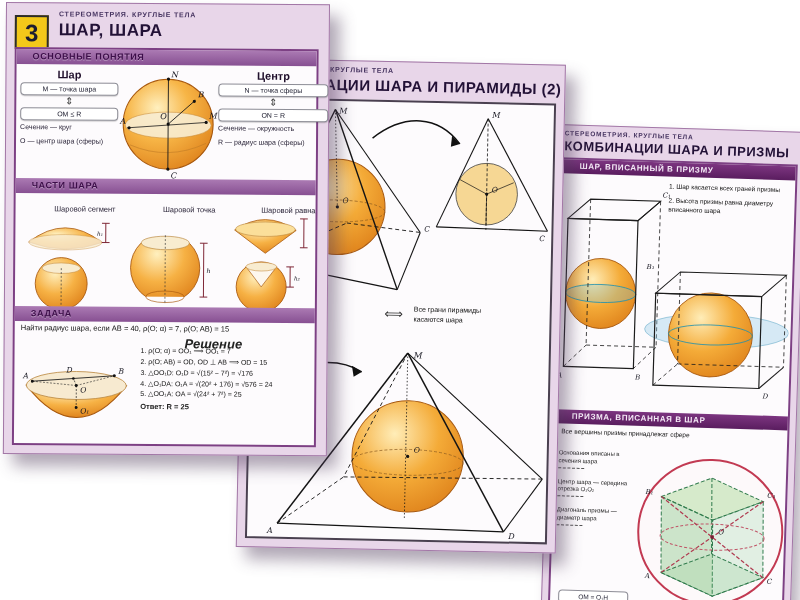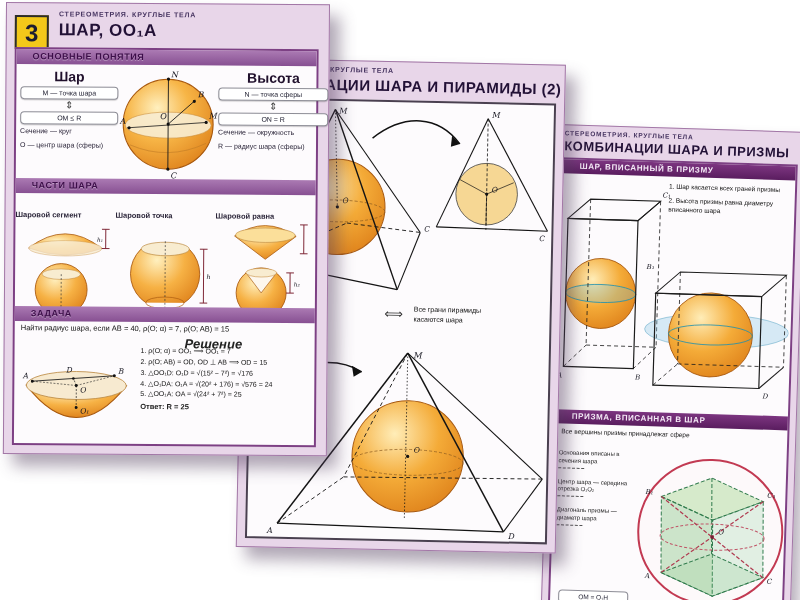--- a/index.html
+++ b/index.html
@@ -18,42 +18,42 @@
           font-size:9px;padding-left:16px;letter-spacing:.6px;
           text-shadow:0 1px 0 rgba(255,255,255,.35);box-sizing:border-box;}
   .secbar.dark{background:linear-gradient(#7c3580,#5a1d5f);color:#f4e9f6;text-shadow:none;}
   .series{position:absolute;font-size:7px;font-weight:bold;color:#473561;letter-spacing:.8px;}
   .cardtitle{position:absolute;font-weight:800;color:#221136;letter-spacing:.5px;}
   .numbox{position:absolute;left:8px;top:12px;width:34px;height:34px;background:#f3c81a;
           border:2px solid #2c2c2c;font-size:24px;font-weight:bold;color:#1c1c30;
           text-align:center;line-height:32px;box-sizing:border-box;}
   .vbox{background:#ffffff;border:1px solid #8d8d96;border-radius:4px;font-size:7px;
         text-align:center;padding:2px 2px;color:#1c1c2e;box-shadow:0 1px 1px rgba(0,0,0,.18);}
-  .col-label{font-size:14px;font-weight:bold;text-align:center;color:#20102c;margin:2px 0 2px;}
+  .col-label{font-size:11px;font-weight:bold;text-align:center;color:#20102c;margin:2px 0 2px;}
   .upd{font-size:10px;text-align:center;line-height:1;color:#333;margin:1px 0;}
   .cap{font-size:7px;color:#2a2438;margin-top:3px;}
   .concepts{position:absolute;left:0;right:0;display:grid;grid-template-columns:98px 1fr 110px;
             padding:0 4px;box-sizing:border-box;}
-  .partcap{font-size:7.5px;font-weight:bold;text-align:left;color:#2a2438;margin:16px 0 0;}
+  .partcap{font-size:7.5px;font-weight:normal;text-align:right;color:#2a2438;margin:10px 0 0;}
   .step{font-size:7px;color:#141414;line-height:1.55;white-space:nowrap;}
   .answer{font-size:7.5px;font-weight:bold;margin-top:2px;}
   .eqtxt{font-size:7px;line-height:1.4;color:#111;}
   .eqsym{font-size:13px;color:#333;}
   .listitem{font-size:6.5px;line-height:1.35;color:#101010;margin-bottom:5px;}
   .annot{font-size:6px;line-height:1.3;color:#161616;margin-bottom:10px;position:relative;}
   .dash-arrow{border-top:1px dashed #555;width:26px;height:0;margin-top:2px;}
   svg text{font-family:"DejaVu Serif",serif;font-style:italic;fill:#15151f;}
 </style>
 </head>
 <body>
 
 <div class="card card1">
   <div class="numbox">3</div>
   <div class="series" style="left:52px;top:7px;">СТЕРЕОМЕТРИЯ. КРУГЛЫЕ ТЕЛА</div>
-  <div class="cardtitle" style="left:52px;top:17px;font-size:17px;">ШАР, OO₁A</div>
+  <div class="cardtitle" style="left:52px;top:17px;font-size:17px;">ШАР, ШАРА</div>
 
   <div class="panel" style="left:8px;top:44px;width:304px;height:398px;">
 
     <div class="secbar" style="top:0;">ОСНОВНЫЕ ПОНЯТИЯ</div>
 
     <div class="concepts" style="top:17px;height:112px;">
       <div>
         <div class="col-label">Шар</div>
         <div class="vbox">M — точка шара</div>
         <div class="upd">⇕</div>
@@ -86,21 +86,21 @@
         </g>
         <text x="53" y="10" font-size="8">N</text>
         <text x="80" y="30" font-size="8">B</text>
         <text x="2" y="57" font-size="8">A</text>
         <text x="42" y="52" font-size="8">O</text>
         <text x="91" y="51" font-size="8">M</text>
         <text x="53" y="111" font-size="8">C</text>
       </svg>
 
       <div>
-        <div class="col-label">Высота</div>
+        <div class="col-label">Центр</div>
         <div class="vbox">N — точка сферы</div>
         <div class="upd">⇕</div>
         <div class="vbox">ON = R</div>
         <div class="cap">Сечение — окружность</div>
         <div class="cap" style="margin-top:7px;">R — радиус шара (сферы)</div>
       </div>
     </div>
 
     <div class="secbar" style="top:129px;">ЧАСТИ ШАРА</div>
 

